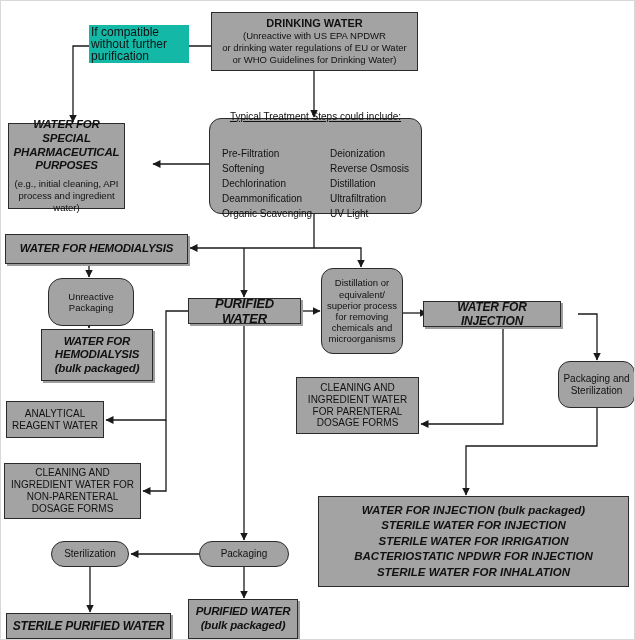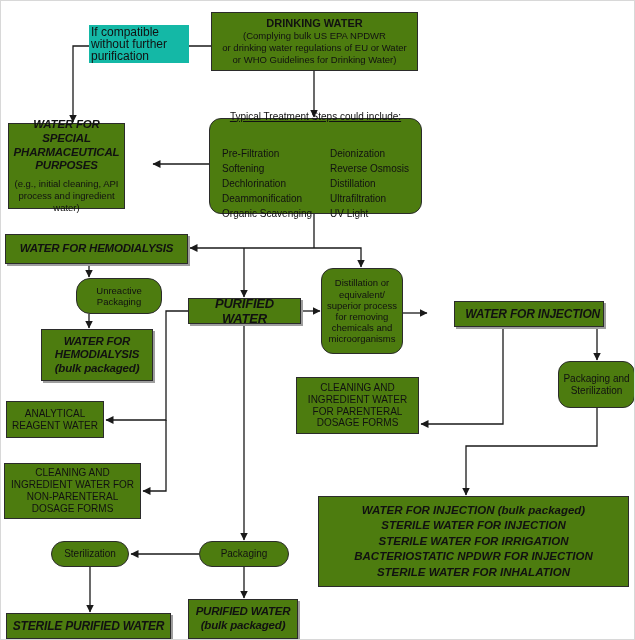--- a/index.html
+++ b/index.html
@@ -3,21 +3,21 @@
 <meta charset="utf-8">
 <style>
   html,body { margin:0; padding:0; background:#ffffff; }
   #canvas {
     position:relative; width:635px; height:640px; background:#ffffff;
     border:1px solid #d8d8d8; box-sizing:border-box; overflow:hidden;
     font-family:"Liberation Sans","DejaVu Sans",sans-serif; color:#111;
   }
   #connectors { position:absolute; left:0; top:0; width:635px; height:640px; }
   .box {
-    position:absolute; background:#4d7c0f; border:1.2px solid #2b2b2b;
+    position:absolute; background:#a3a3a3; border:1.2px solid #2b2b2b;
     box-sizing:border-box; display:flex; flex-direction:column;
     align-items:center; justify-content:center; text-align:center;
     line-height:1.18; padding:2px 3px;
   }
   .rounded { border-radius:12px;gap:20px; }
   .pill { border-radius:13px; }
   .major { font-weight:bold; font-style:italic; box-shadow:2px 2px 0 #9e9e9e; letter-spacing:-0.2px; }
   .t-bold { font-weight:bold; }
   .sz13 { font-size:13px; }
   .sz12 { font-size:12px; }
@@ -67,21 +67,21 @@
       <path d="M243,566 L243,597" marker-end="url(#arw)"></path>
       <path d="M89,566 L89,611" marker-end="url(#arw)"></path>
       <path d="M577,313 L596,313 L596,359" marker-end="url(#arw)"></path>
       <path d="M502,326 L502,423 L420,423" marker-end="url(#arw)"></path>
       <path d="M596,407 L596,445 L465,445 L465,494" marker-end="url(#arw)"></path>
     </g>
   </svg>
 
   <div class="box" style="left:210px; top:11px; width:207px; height:59px;">
     <div class="sz11 t-bold">DRINKING WATER</div>
-    <div class="subline">(Complying bulk US EPA NPDWR</div>
+    <div class="subline">(Unreactive with US EPA NPDWR</div>
     <div class="subline">or drinking water regulations of EU or Water</div>
     <div class="subline">or WHO Guidelines for Drinking Water)</div>
   </div>
 
   <div class="label-float" style="left:88px; top:24px; width:96px;">
     <div>If compatible</div>
     <div>without further</div>
     <div>purification</div>
   </div>
 
@@ -107,37 +107,37 @@
 
   <div class="box" style="left:7px; top:122px; width:117px; height:86px;">
     <div class="sz115 major" style="box-shadow:none; border:none; position:static; background:transparent;">WATER FOR SPECIAL PHARMACEUTICAL PURPOSES</div>
     <div class="note">(e.g., initial cleaning, API process and ingredient water)</div>
   </div>
 
   <div class="box major sz115" style="left:4px; top:233px; width:183px; height:30px;">
     <div>WATER FOR HEMODIALYSIS</div>
   </div>
 
-  <div class="box rounded sz95" style="left:47px; top:277px; width:86px; height:36px; border-radius:14px;margin-left:28px;">
+  <div class="box rounded sz95" style="left:47px; top:277px; width:86px; height:48px; border-radius:14px;">
     <div>Unreactive Packaging</div>
   </div>
 
   <div class="box major sz115" style="left:40px; top:328px; width:112px; height:52px;">
     <div>WATER FOR HEMODIALYSIS (bulk packaged)</div>
   </div>
 
   <div class="box major sz13" style="left:187px; top:297px; width:113px; height:26px;">
     <div>PURIFIED WATER</div>
   </div>
 
   <div class="box rounded sz95" style="left:320px; top:267px; width:82px; height:86px;">
     <div>Distillation or equivalent/ superior process for removing chemicals and microorganisms</div>
   </div>
 
-  <div class="box major sz12" style="left:453px; top:300px; width:150px; height:26px;align-items:flex-end;">
+  <div class="box major sz12" style="left:422px; top:300px; width:138px; height:26px;align-items:flex-end;">
     <div>WATER FOR INJECTION</div>
   </div>
 
   <div class="box rounded sz10" style="left:557px; top:360px; width:77px; height:47px;">
     <div>Packaging and Sterilization</div>
   </div>
 
   <div class="box sz10" style="left:5px; top:400px; width:98px; height:37px;">
     <div>ANALYTICAL REAGENT WATER</div>
   </div>

